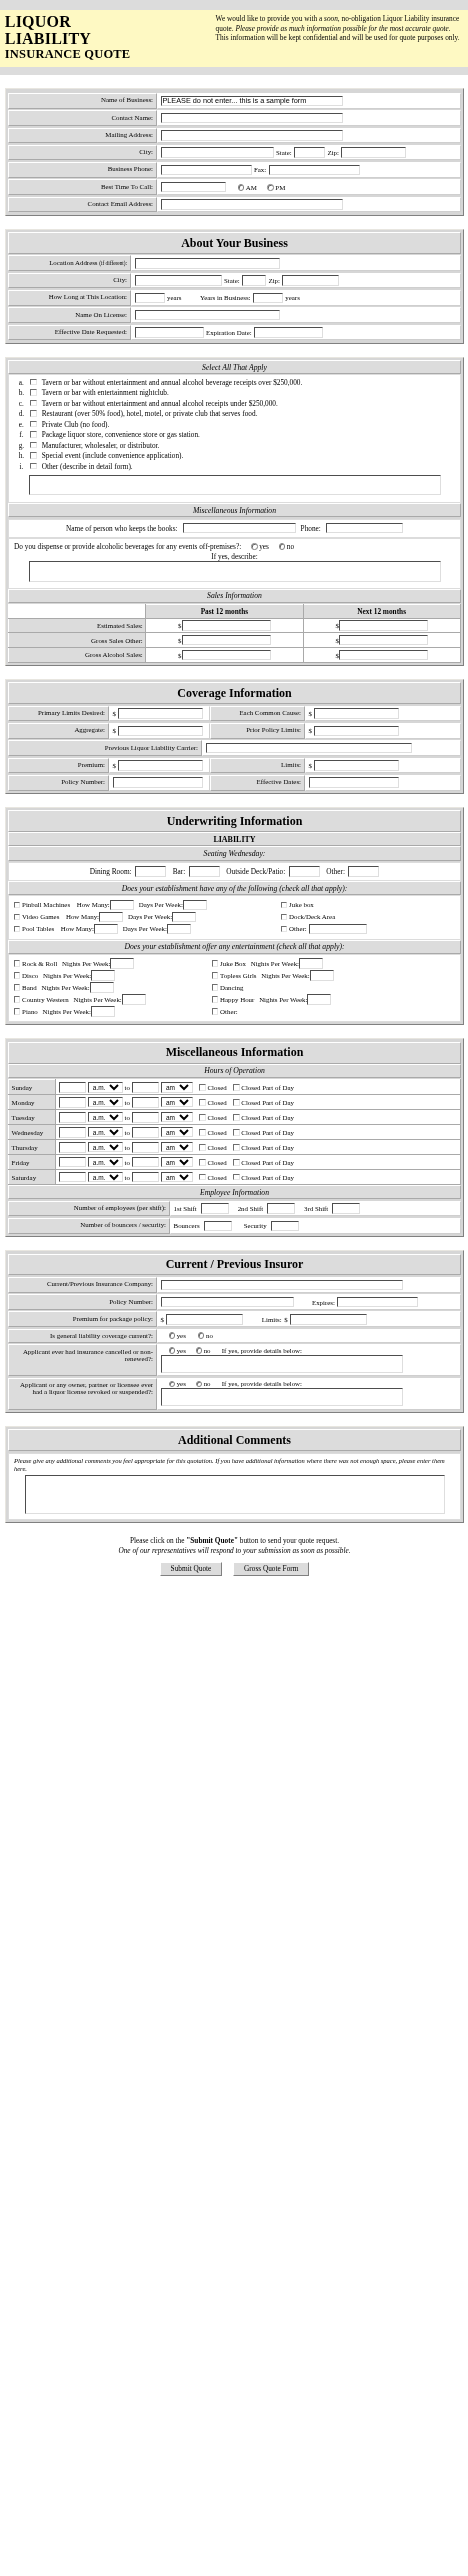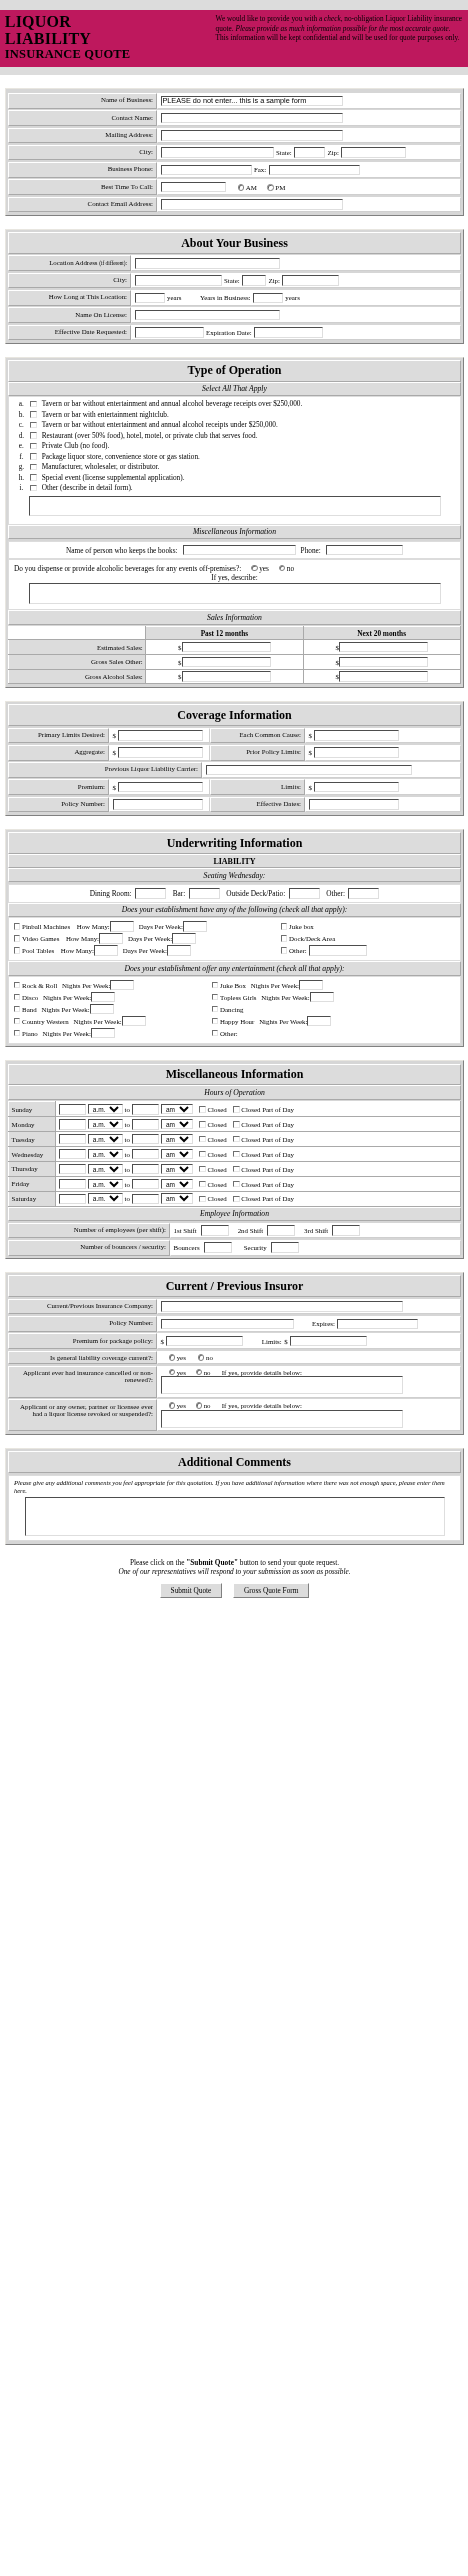--- a/index.html
+++ b/index.html
@@ -6,21 +6,21 @@
   html,body { margin:0; padding:0; }
   body {
     width:469px;
     background:#ffffff;
     font-family:"Liberation Serif", serif;
     font-size:6.9px;
     color:#000;
   }
   .topbar { height:9.7px; background:#dcdcdc; }
   .header {
-    display:flex; background:#be185d; padding:3.2px 4.8px 4.8px 4.8px;
+    display:flex; background:#fef9c3; padding:3.2px 4.8px 4.8px 4.8px;
   }
   .hdr-left { width:206px; }
   .hdr-title {
     font-family:"Liberation Serif", serif;
     font-weight:bold; font-size:16px; line-height:17px; letter-spacing:0.2px;
   }
   .hdr-title .l3 { font-size:12.5px; line-height:15.3px; }
   .hdr-right {
     flex:1; font-size:7.3px; line-height:9.3px; padding-left:4.8px; padding-top:1.6px;
   }
@@ -146,21 +146,21 @@
 
 <div class="header">
   <div class="hdr-left">
     <div class="hdr-title">
       <div>LIQUOR</div>
       <div>LIABILITY</div>
       <div class="l3">INSURANCE QUOTE</div>
     </div>
   </div>
   <div class="hdr-right">
-    <span>We would like to provide you with a </span><i>check</i><span>, no-obligation Liquor Liability insurance quote. </span><i>Please provide as much information possible for the most accurate quote.</i><span> This information will be kept confidential and will be used for quote purposes only.</span>
+    <span>We would like to provide you with a </span><i>soon</i><span>, no-obligation Liquor Liability insurance quote. </span><i>Please provide as much information possible for the most accurate quote.</i><span> This information will be kept confidential and will be used for quote purposes only.</span>
   </div>
 </div>
 
 <div class="bandbar"></div>
 <div class="gap"></div>
 
 <div class="panel">
 
   <div class="rowline">
     <div class="cell-lab" style="width:149px">Name of Business:</div>
@@ -270,21 +270,20 @@
       <input class="t" style="width: 69px;">
       <span class="smalltxt">Expiration Date:</span>
       <input class="t" style="width: 69px;">
     </div>
   </div>
 </div>
 
 <div class="gap"></div>
 
 <div class="panel">
-  <div class="bar title">Type of Operation</div>
   <div class="bar sub">Select All That Apply</div>
 
   <div class="optlist">
     <div class="optrow">
       <span class="optltr">a.</span>
       <span class="optbox"><span class="chk"></span></span>
       <span class="opttxt">Tavern or bar without entertainment and annual alcohol beverage receipts over $250,000.</span>
     </div>
     <div class="optrow">
       <span class="optltr">b.</span>
@@ -312,21 +311,21 @@
       <span class="opttxt">Package liquor store, convenience store or gas station.</span>
     </div>
     <div class="optrow">
       <span class="optltr">g.</span>
       <span class="optbox"><span class="chk"></span></span>
       <span class="opttxt">Manufacturer, wholesaler, or distributor.</span>
     </div>
     <div class="optrow">
       <span class="optltr">h.</span>
       <span class="optbox"><span class="chk"></span></span>
-      <span class="opttxt">Special event (license supplemental application).</span>
+      <span class="opttxt">Special event (include convenience application).</span>
     </div>
     <div class="optrow">
       <span class="optltr">i.</span>
       <span class="optbox"><span class="chk"></span></span>
       <span class="opttxt">Other (describe in detail form).</span>
     </div>
     <div style="text-align:center;padding:2.4px 0 4px 0">
       <textarea class="ta" style="width: 412px; height: 20px;"></textarea>
     </div>
   </div>
@@ -352,21 +351,21 @@
     </div>
   </div>
 
   <div class="bar sub">Sales Information</div>
 
   <table class="grid">
     <tbody>
         <tr>
       <th style="width:137px;background:#fff;border-right:0.8px solid #a9a9a9"></th>
       <th>Past 12 months</th>
-      <th>Next 20 months</th>
+      <th>Next 12 months</th>
     </tr>
     <tr>
       <td class="lab">Estimated Sales:</td>
       <td class="val" style="text-align:center"><span>$</span><input class="t" style="width: 89px;"></td>
       <td class="val" style="text-align:center"><span>$</span><input class="t" style="width: 89px;"></td>
     </tr>
     <tr>
       <td class="lab">Gross Sales Other:</td>
       <td class="val" style="text-align:center"><span>$</span><input class="t" style="width: 89px;"></td>
       <td class="val" style="text-align:center"><span>$</span><input class="t" style="width: 89px;"></td>

